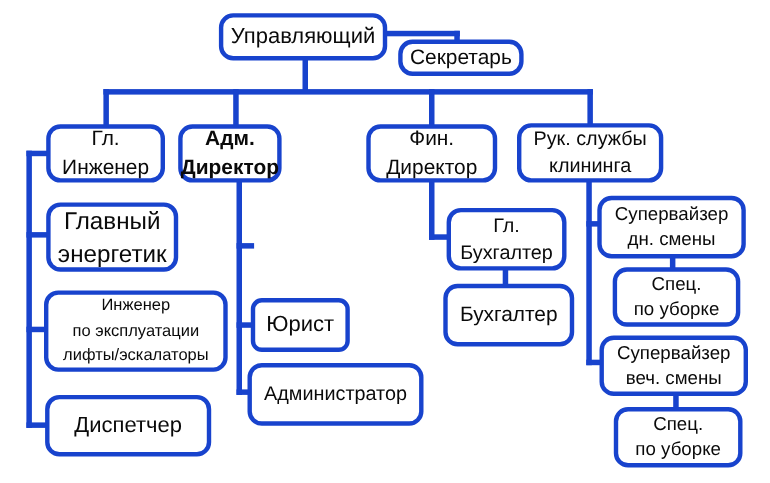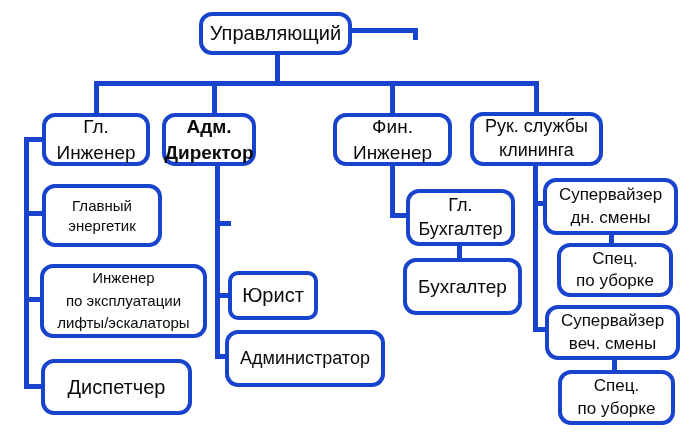--- a/index.html
+++ b/index.html
@@ -61,31 +61,32 @@
   <div class="conn" style="left:390px;top:213px;width:20px;height:5px;"></div>
   <div class="conn" style="left:457px;top:243px;width:5px;height:18px;"></div>
 
   <div class="conn" style="left:533px;top:164px;width:5px;height:168px;"></div>
   <div class="conn" style="left:533px;top:201px;width:14px;height:5px;"></div>
   <div class="conn" style="left:533px;top:327px;width:16px;height:5px;"></div>
   <div class="conn" style="left:609px;top:232px;width:5px;height:14px;"></div>
   <div class="conn" style="left:612px;top:357px;width:5px;height:16px;"></div>
 
   <div class="node" style="left:199px;top:12px;width:153px;height:43px;font-size:20px;">Управляющий</div>
+  <div class="node" style="left:362px;top:36px;width:114px;height:33px;font-size:19px;">Секретарь</div>
 
   <div class="node" style="left:42px;top:113px;width:108px;height:53px;font-size:19px;">Гл.
 Инженер</div>
   <div class="node" style="left:162px;top:113px;width:94px;height:53px;font-size:19px;font-weight:bold;">Адм.
 Директор</div>
   <div class="node" style="left:333px;top:113px;width:119px;height:53px;font-size:19px;">Фин.
-Инженер</div>
+Директор</div>
   <div class="node" style="left:470px;top:112px;width:133px;height:54px;font-size:18px;">Рук. службы
 клининга</div>
 
-  <div class="node" style="left:42px;top:184px;width:120px;height:63px;font-size:15px;">Главный
+  <div class="node" style="left:42px;top:184px;width:120px;height:63px;font-size:22px;">Главный
 энергетик</div>
   <div class="node" style="left:40px;top:264px;width:167px;height:74px;font-size:15px;line-height:1.5;">Инженер
 по эксплуатации
 лифты/эскалаторы</div>
   <div class="node" style="left:41px;top:359px;width:151px;height:56px;font-size:20px;">Диспетчер</div>
 
   <div class="node" style="left:228px;top:271px;width:90px;height:49px;font-size:20px;border-radius:10px;">Юрист</div>
   <div class="node" style="left:225px;top:330px;width:160px;height:57px;font-size:18px;">Администратор</div>
 
   <div class="node" style="left:406px;top:189px;width:109px;height:57px;font-size:18px;">Гл.

